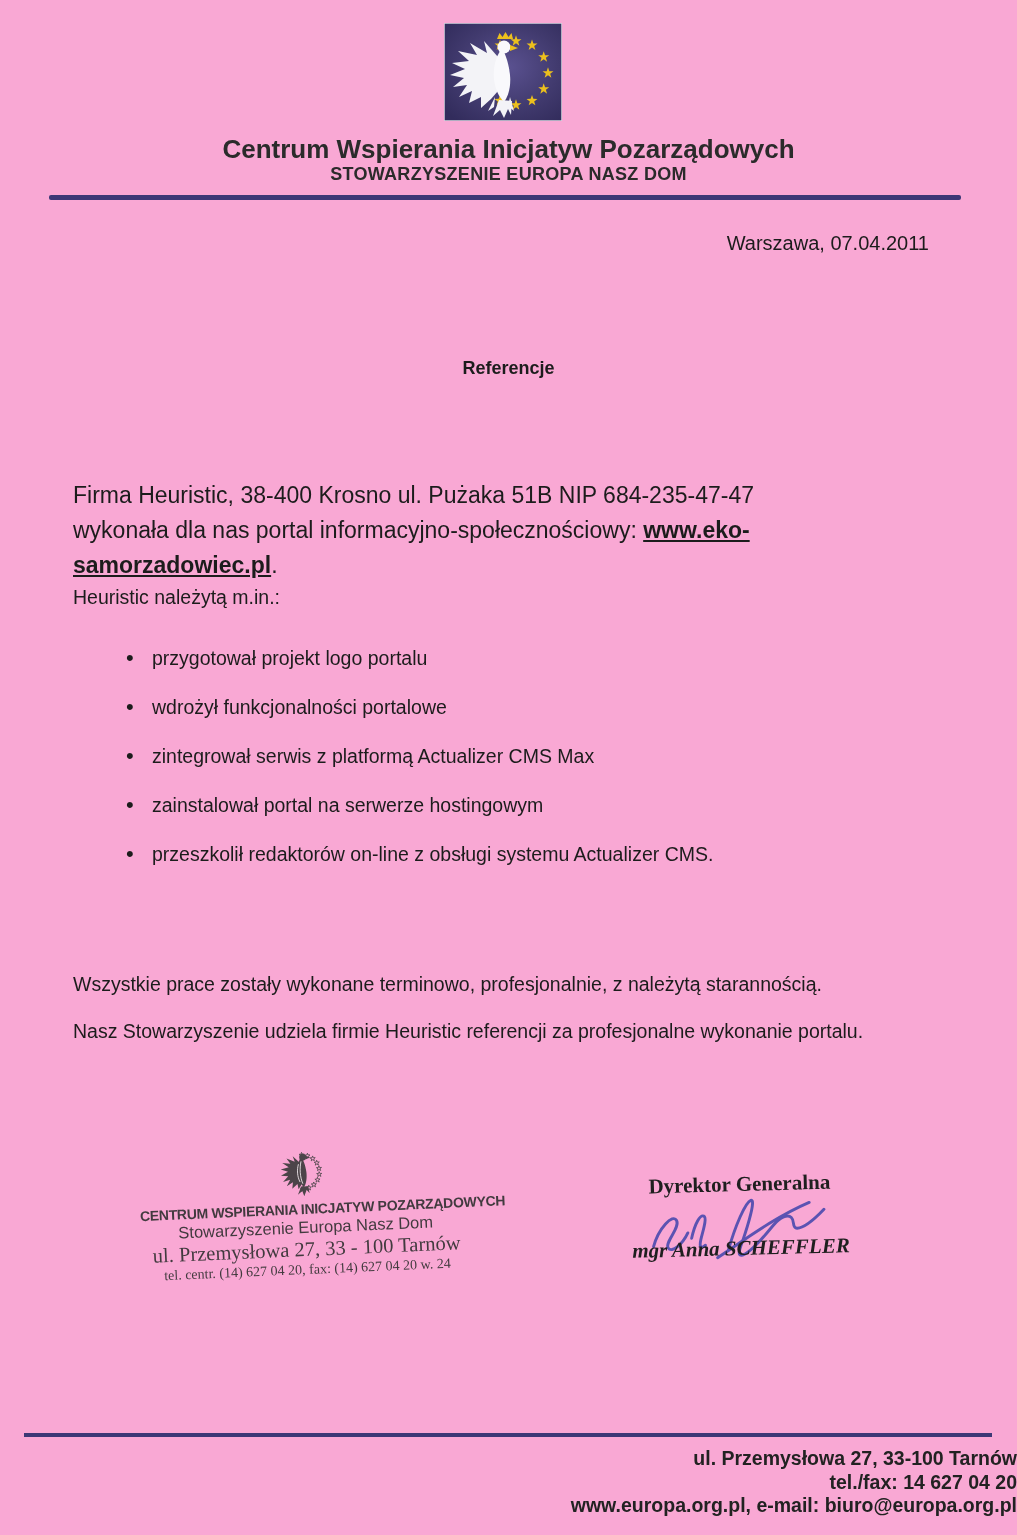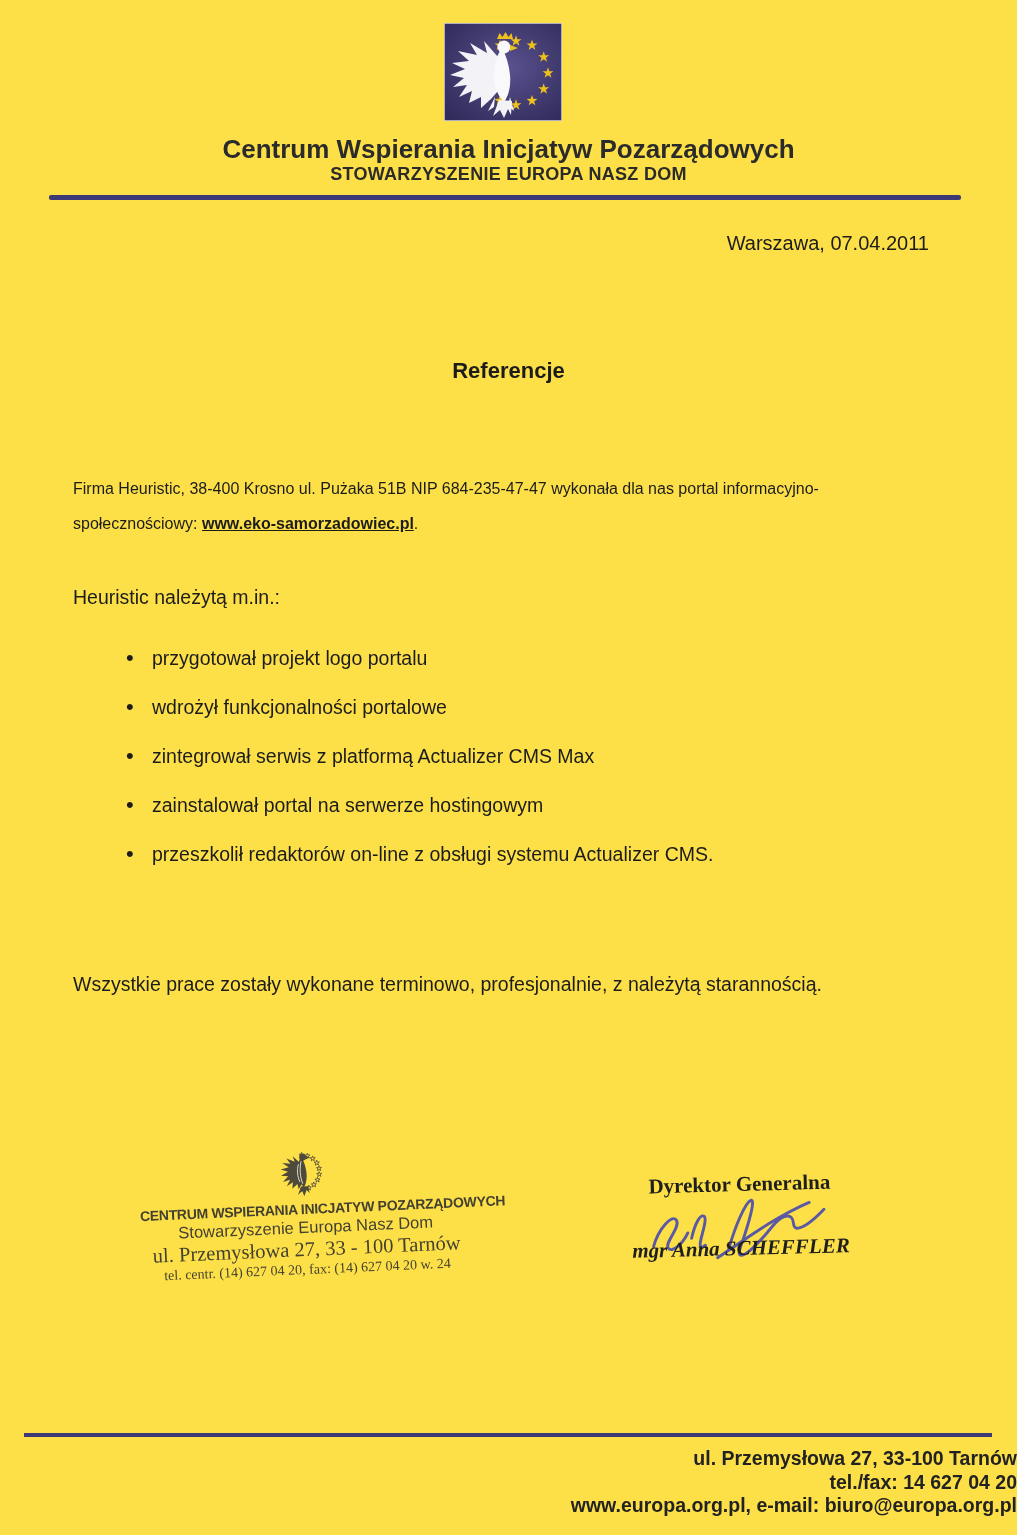--- a/index.html
+++ b/index.html
@@ -1,20 +1,20 @@
 <!DOCTYPE html>
 <html lang="pl"><head>
 <meta charset="utf-8">
 <style>
   html,body{margin:0;padding:0;background:#888;}
   .page{
     position:relative;
     width:1017px;height:1535px;
     margin:0 auto;
-    background:#fde047;
+    background:#f9a8d4;
     font-family:"Liberation Sans", sans-serif;
     color:#1c1c1c;
     overflow:hidden;
   }
   
   .logo{
     position:absolute;left:444px;top:23px;width:118px;height:98px;
   }
   .org-name{
     position:absolute;top:134px;left:0;width:100%;
@@ -29,25 +29,25 @@
     position:absolute;top:195px;left:49px;width:912px;height:5px;
     background:#3d3876;border-radius:2px;
   }
   
   .date-line{
     position:absolute;top:232px;right:88px;
     font-size:20px;
   }
   .doc-title{
     position:absolute;top:358px;left:0;width:100%;
-    text-align:center;font-size:22px;font-weight:bold;
+    text-align:center;font-size:18px;font-weight:bold;
   }
   .intro{
     position:absolute;top:455px;left:73px;width:780px;
-    font-size:16px;line-height:35px;
+    font-size:23px;line-height:35px;
   }
   .intro .portal-link{font-weight:bold;text-decoration:underline;color:#1c1c1c;}
   .list-intro{
     position:absolute;top:586px;left:73px;
     font-size:19.5px;
   }
   .bullet-list{
     position:absolute;top:636px;left:140px;width:700px;
     margin:12px;padding:0;list-style:none;
   }
@@ -160,20 +160,21 @@
   <ul class="bullet-list">
     <li>przygotował projekt logo portalu</li>
     <li>wdrożył funkcjonalności portalowe</li>
     <li>zintegrował serwis z platformą Actualizer CMS Max</li>
     <li>zainstalował portal na serwerze hostingowym</li>
     <li>przeszkolił redaktorów on-line z obsługi systemu Actualizer CMS.</li>
   </ul>
 
   <div class="closing">
     <p>Wszystkie prace zostały wykonane terminowo, profesjonalnie, z należytą starannością.</p>
+    <p>Nasz Stowarzyszenie udziela firmie Heuristic referencji za profesjonalne wykonanie portalu.</p>
   </div>
 
   <div class="stamp">
     <svg class="stamp-eagle" viewBox="0 0 70 58" xmlns="http://www.w3.org/2000/svg">
       <defs>
         <polygon id="sstar" points="0,-5 1.18,-1.62 4.76,-1.55 1.9,0.62 2.94,4.05 0,2 -2.94,4.05 -1.9,0.62 -4.76,-1.55 -1.18,-1.62"></polygon>
       </defs>
       <g fill="none" stroke="#3a3a3a" stroke-width="1.5">
         <use href="#sstar" transform="translate(34,10) scale(0.6)"></use>
         <use href="#sstar" transform="translate(40.5,11.2) scale(0.6)"></use>

